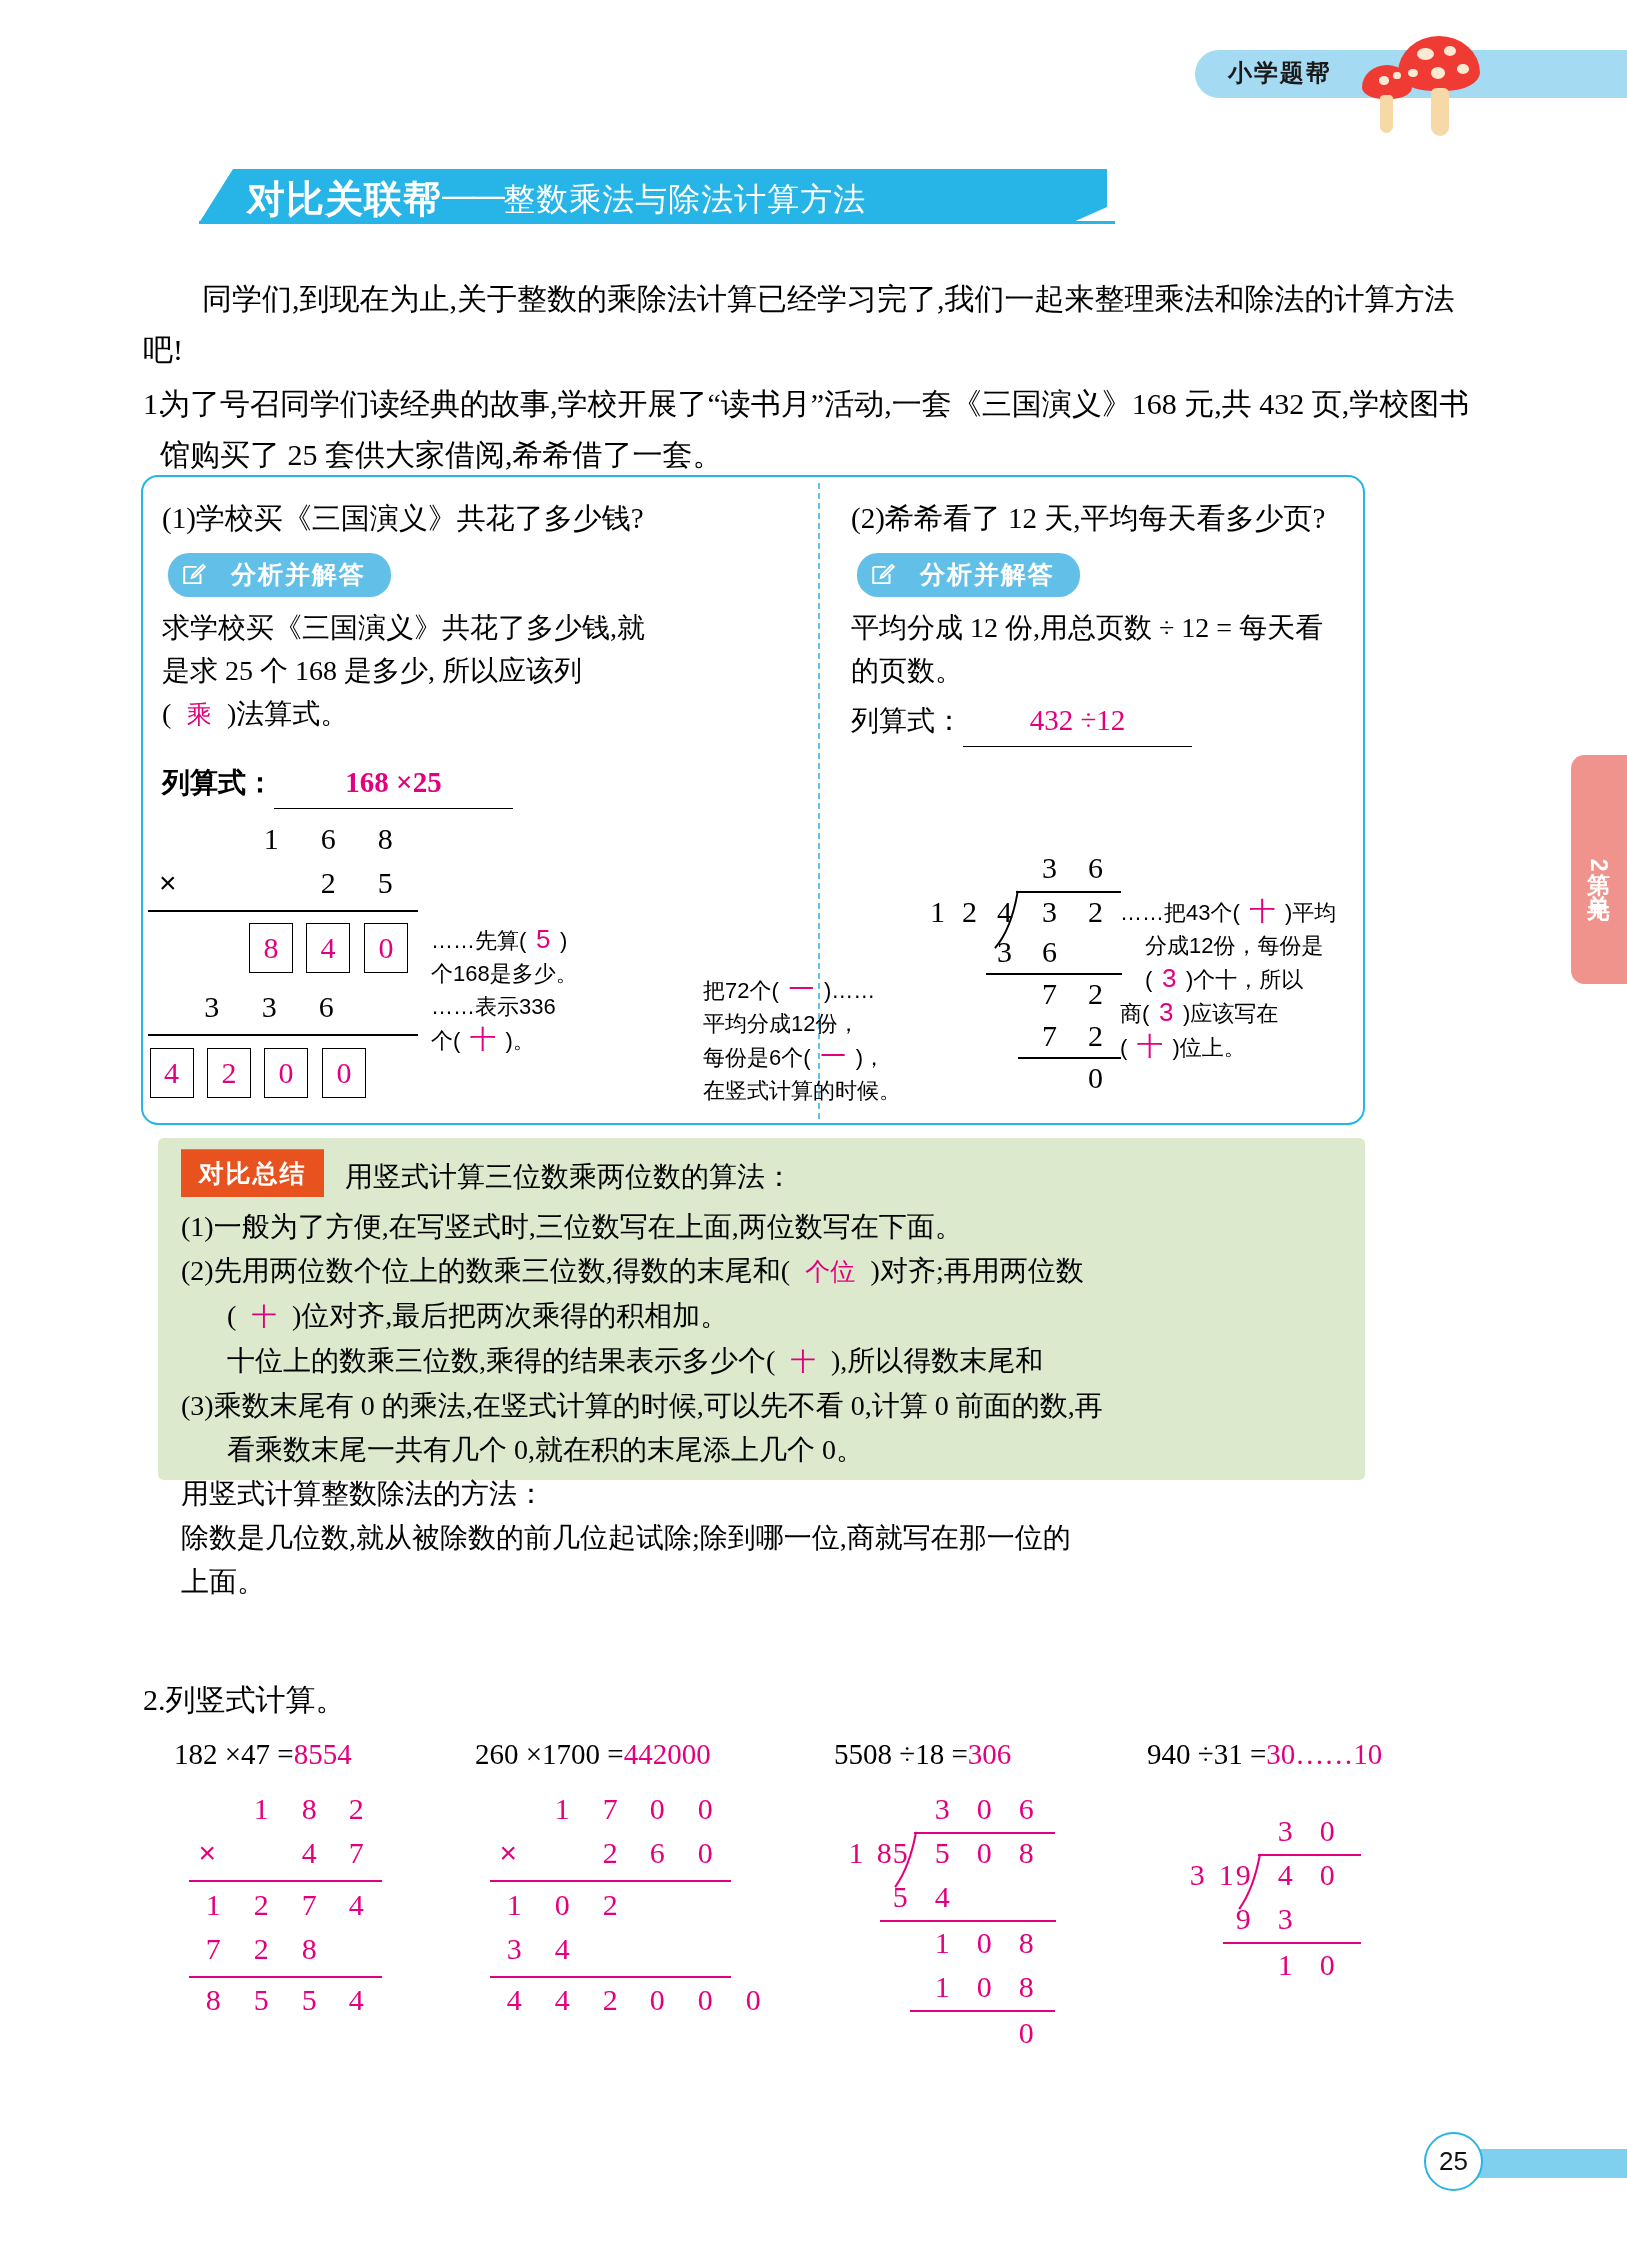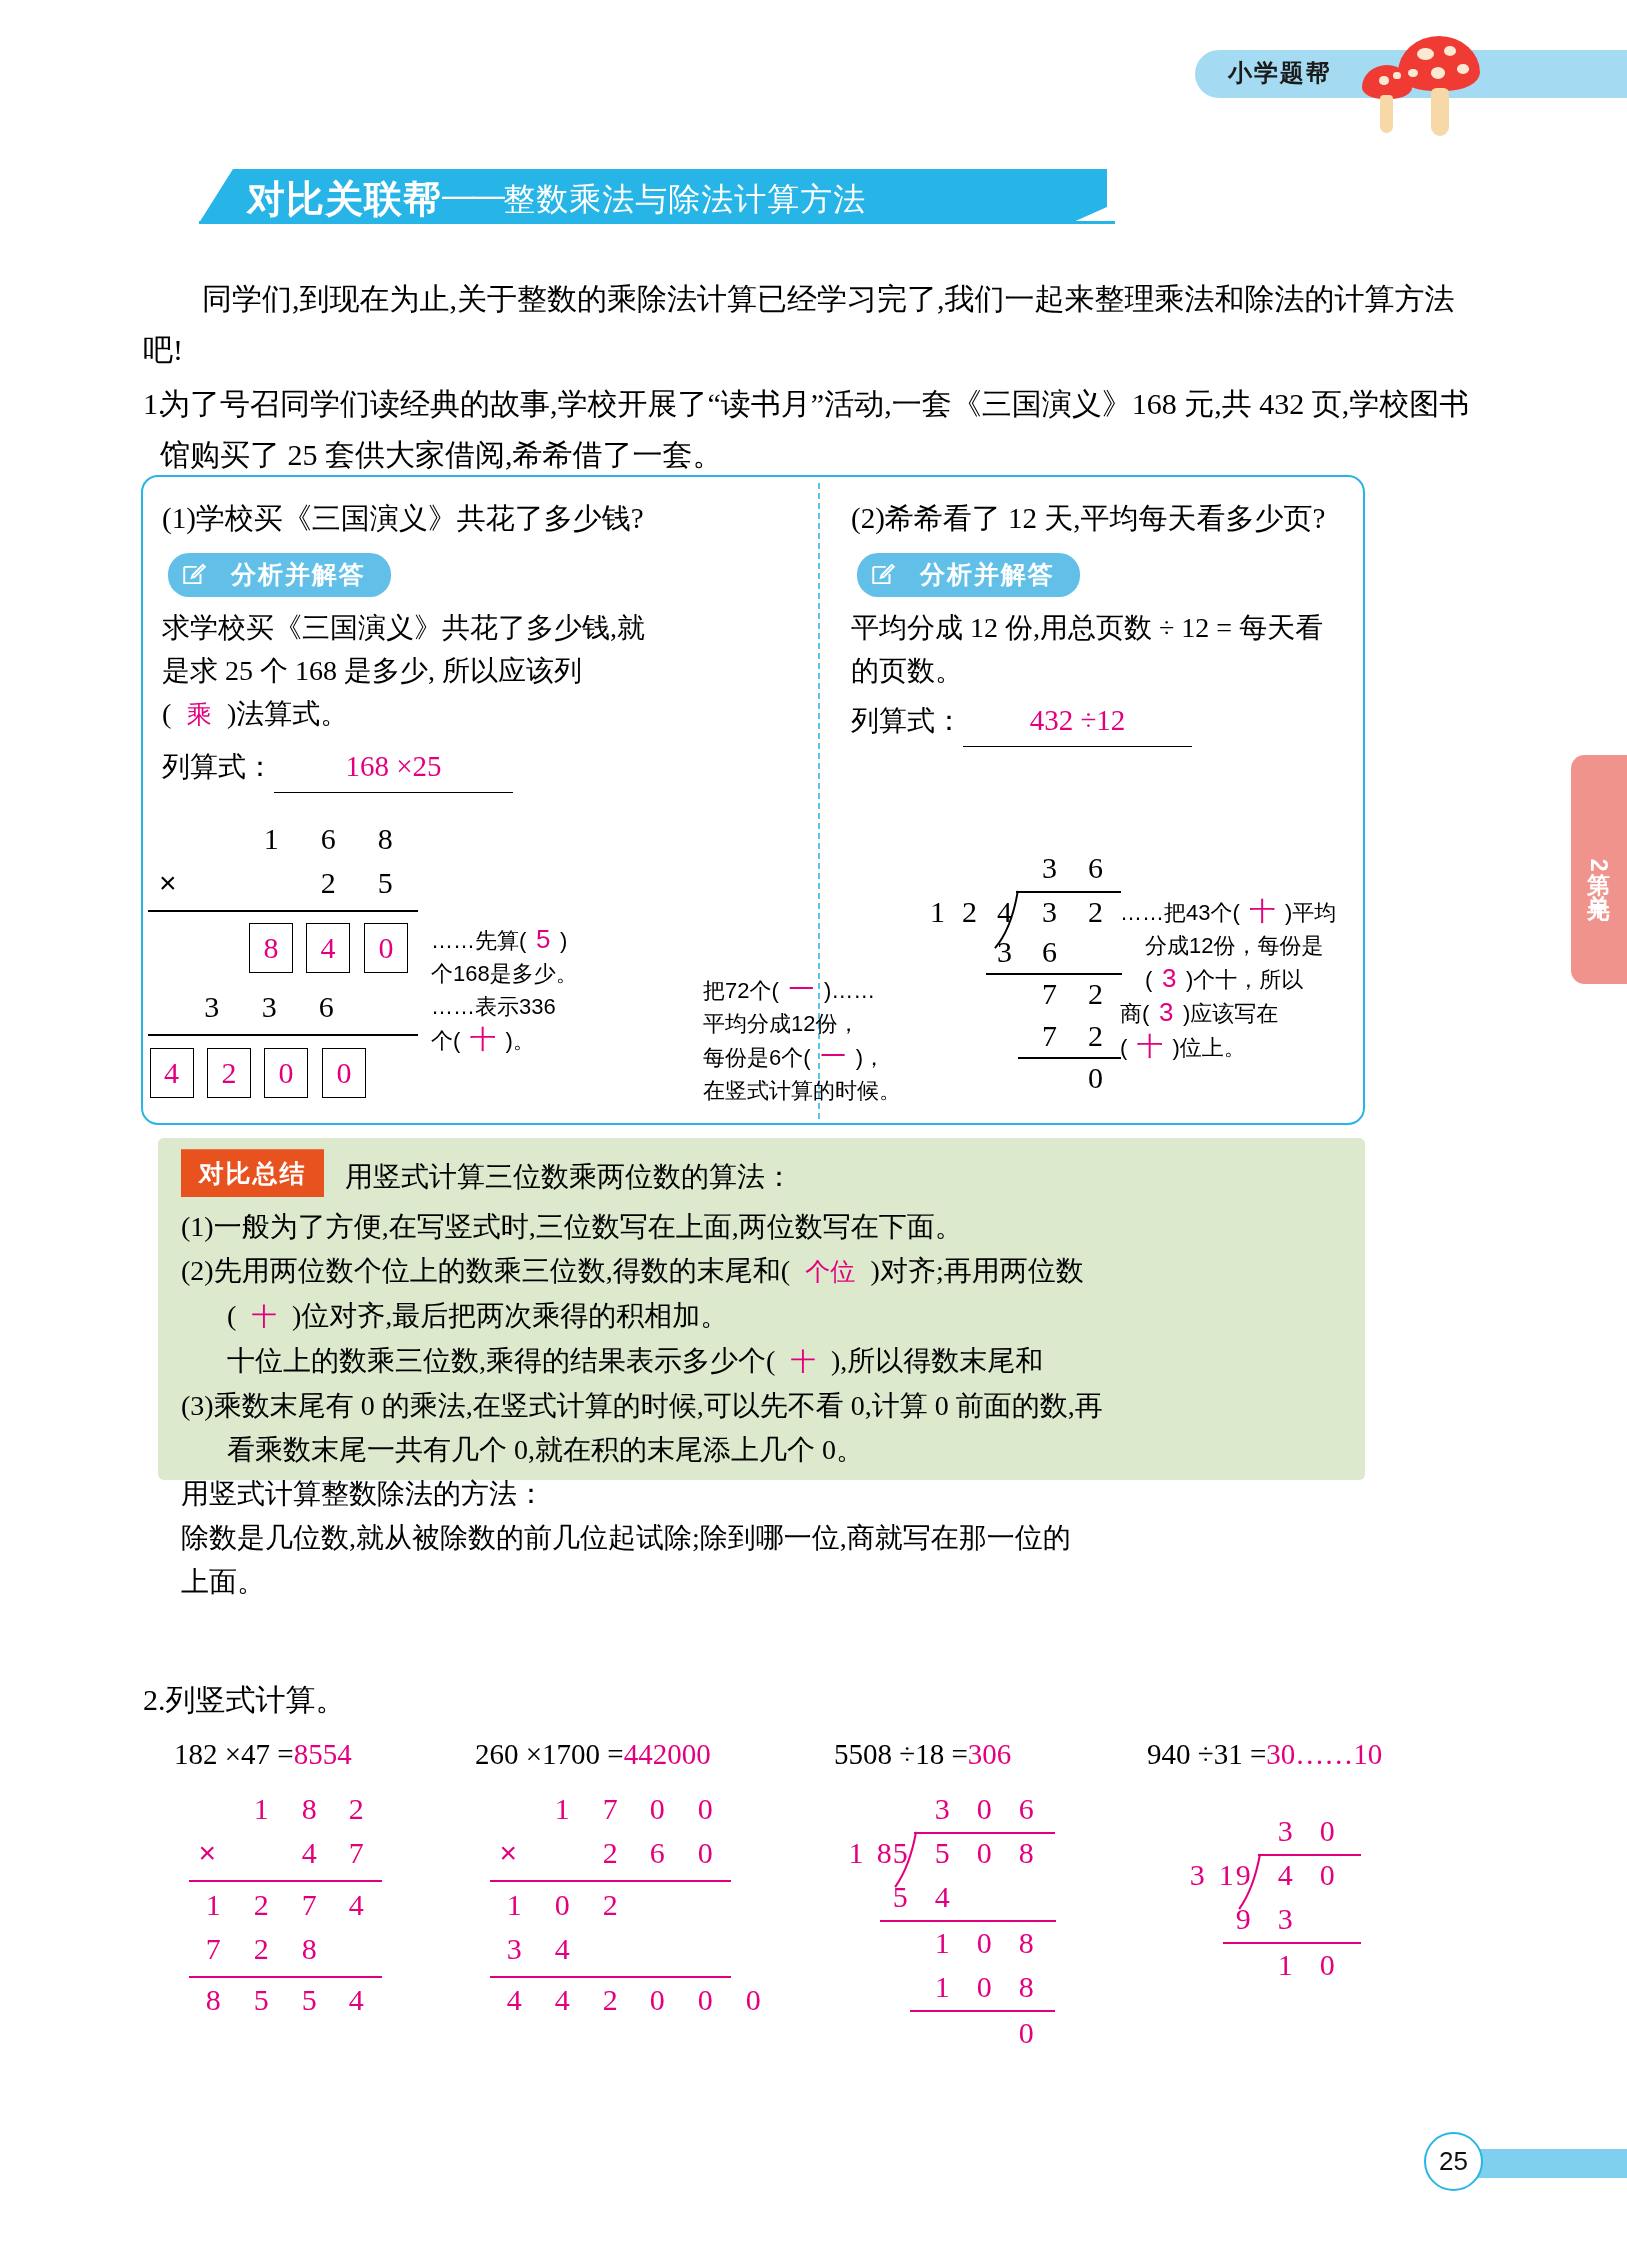--- a/index.html
+++ b/index.html
@@ -210,21 +210,21 @@
         </span>
         <span>分析并解答</span>
       </div>
 
       <div class="analysis">
         <div>求学校买《三国演义》共花了多少钱,就</div>
         <div>是求 25 个 168 是多少, 所以应该列</div>
         <div><span>(</span><span class="blank">乘</span><span>)法算式。</span></div>
       </div>
 
-      <div class="formula-row" style="margin-top:6px;">
+      <div class="formula-row" style="margin-top:22px;font-weight:bold;">
         <span>列算式：</span><span class="formula-val">168 ×25</span>
       </div>
     </div>
 
     <div class="panel right">
       <div class="q-line">(2)希希看了 12 天,平均每天看多少页?</div>
 
       <div class="badge">
         <span>
           <svg width="26" height="26" viewBox="0 0 24 24" fill="none" stroke="#ffffff" stroke-width="1.8">

